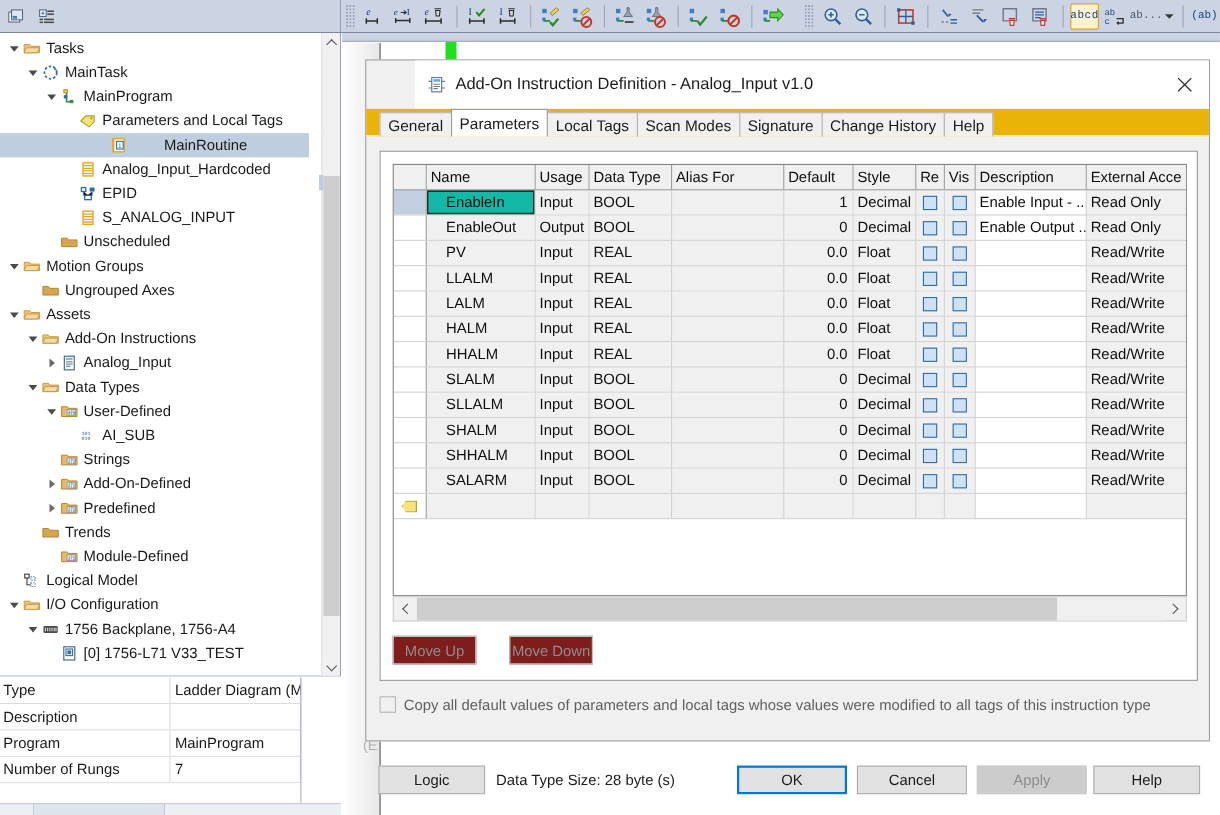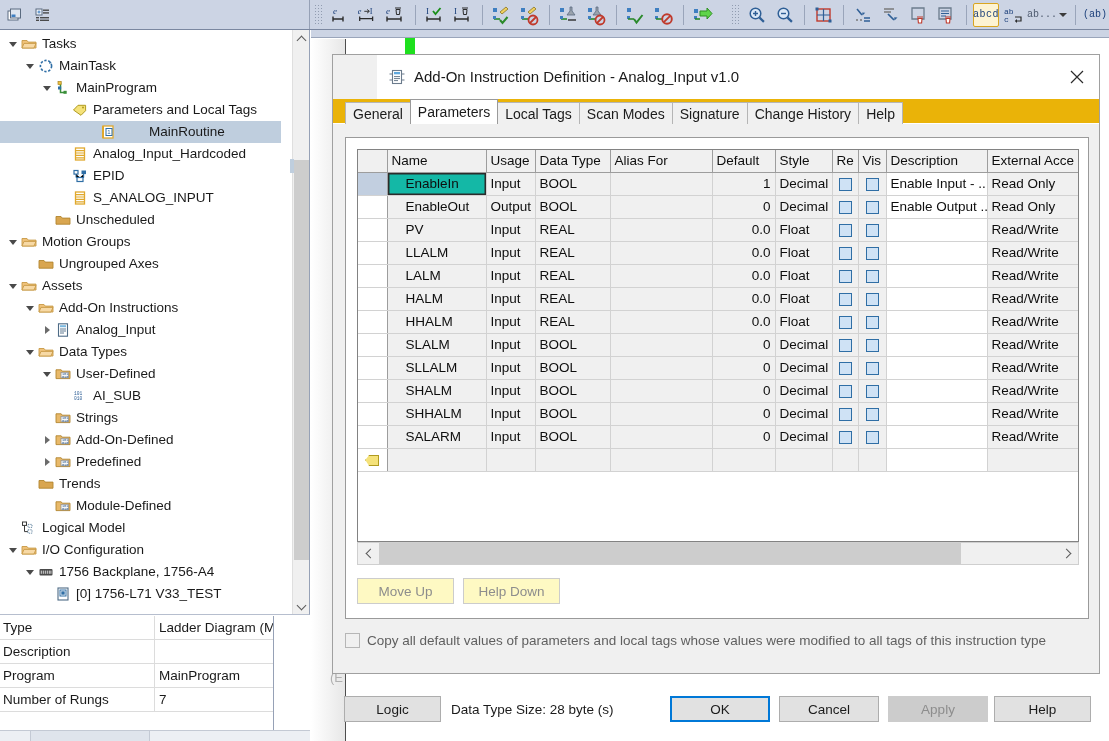--- a/index.html
+++ b/index.html
@@ -281,22 +281,22 @@
   }
   #hscroll .sarr { width:21px;height:21px;display:flex;align-items:center;justify-content:center;}
   #hscroll .schev { width:7px;height:7px;border-left:1.7px solid #5a5a5a;border-top:1.7px solid #5a5a5a;}
   #hscroll .schev.l { transform: rotate(-45deg); margin-left:3px;}
   #hscroll .schev.r { transform: rotate(135deg); margin-right:3px;}
   #hscroll .strack { flex:1; height:21px; background:#f0f0f0; position:relative;}
   #hscroll .sthumb { position:absolute; left:0; top:0; width:582px; height:21px; background:#cdcdcd;}
 
   
   .mvbtn {
-    position:absolute; height:26px; width:97px;
-    background:#fef9c3; border:1px solid #cccccc;
+    position:absolute; height:26px; width:76px;
+    background:#7f1d1d; border:1px solid #cccccc;
     color:#8d8d8d; font-size:13.5px;
     display:flex; align-items:center; justify-content:center;
   }
   #btn-moveup { left:11px; top:440px; }
   #btn-movedown { left:117px; top:440px; }
 
   
   #copyrow {
     position:absolute; left:12px; top:578px;
     display:flex; align-items:center; font-size:13.5px; color:#5f5f5f;
@@ -1152,21 +1152,21 @@
           </div>
         <div class="strack">
           <div class="sthumb"></div>
         </div>
         <div class="sarr">
             <span class="schev r"></span>
           </div>
       </div>
 
       <div class="mvbtn" id="btn-moveup">Move Up</div>
-      <div class="mvbtn" id="btn-movedown">Help Down</div>
+      <div class="mvbtn" id="btn-movedown">Move Down</div>
     </div>
 
     <div id="copyrow">
       <span class="cb"></span>
       <span>Copy all default values of parameters and local tags whose values were modified to all tags of this instruction type</span>
     </div>
 
     <div class="fbtn" id="btn-logic">Logic</div>
     <div id="dtsize">Data Type Size: 28 byte (s)</div>
     <div class="fbtn" id="btn-ok">OK</div>

